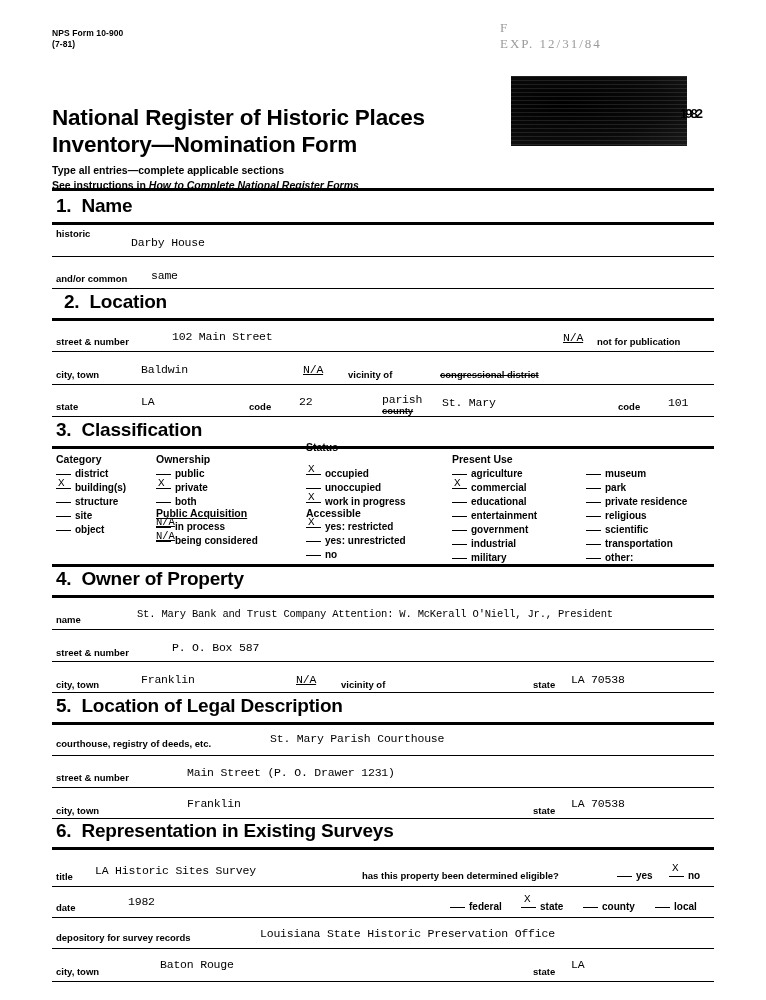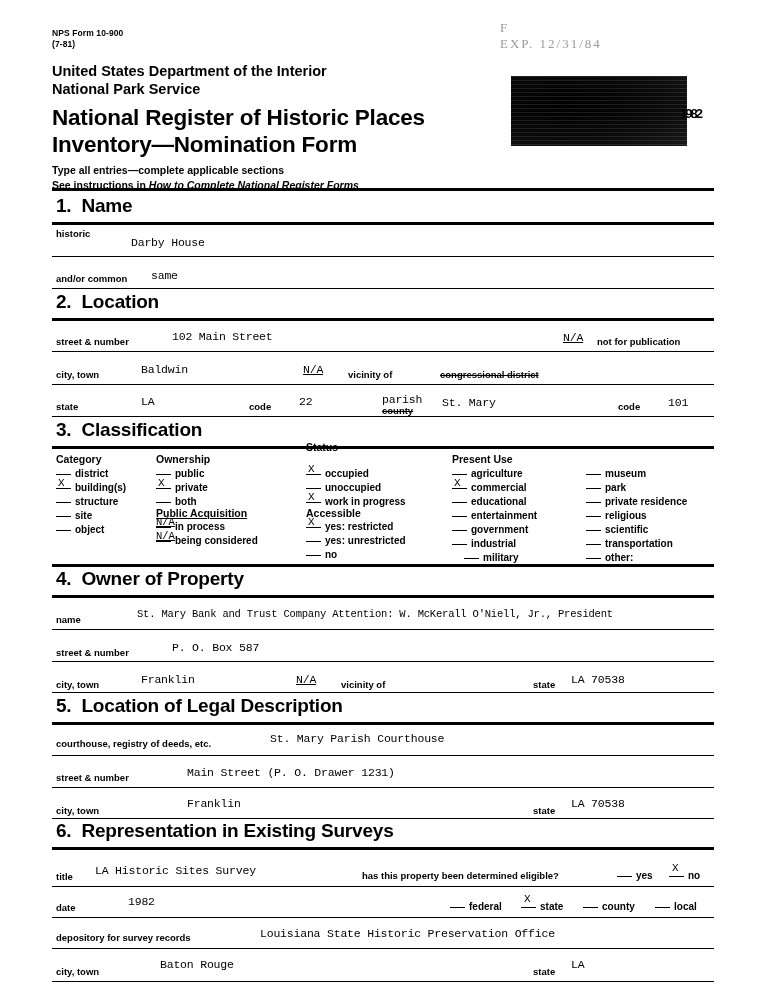--- a/index.html
+++ b/index.html
@@ -182,24 +182,20 @@
 
   <div class="stamp-wrap">
     <div class="stamp-faint">
       <span>F</span>
       <span>EXP.  12/31/84</span>
     </div>
     <div class="stamp-blob"></div>
     <div class="stamp-year">1982</div>
   </div>
 
-  <div class="agency">
-    <div>United States Department of the Interior</div>
-    <div>National Park Service</div>
-  </div>
 
   <div class="bigtitle">
     <div>National Register of Historic Places</div>
     <div>Inventory—Nomination Form</div>
   </div>
 
   <div class="instructions">
     <div>Type all entries—complete applicable sections</div>
     <div>
       <span>See instructions in </span><i>How to Complete National Register Forms</i>
@@ -213,21 +209,21 @@
   <div class="rule thick" style="top:222px;"></div>
 
   <div class="flabel" style="left:56px; top:228px;">historic</div>
   <div class="fval" style="left:131px; top:236px;">Darby House</div>
   <div class="rule thin" style="top:256px;"></div>
 
   <div class="flabel" style="left:56px; top:273px;">and/or common</div>
   <div class="fval" style="left:151px; top:269px;">same</div>
   <div class="rule thin" style="top:288px;"></div>
 
-  <div class="sect" style="top:291px;">
+  <div class="sect" style="top:291px;margin-left:8px;">
     <span class="num">2.</span><span>Location</span>
   </div>
   <div class="rule thick" style="top:318px;"></div>
 
   <div class="flabel" style="left:56px; top:336px;">street &amp; number</div>
   <div class="fval" style="left:172px; top:330px;"><span>102 Main Street</span></div>
   <div class="fval" style="left:563px; top:331px; text-decoration:underline;">N/A</div>
   <div class="flabel" style="left:597px; top:336px;">not for publication</div>
   <div class="rule thin" style="top:351px;"></div>
 
@@ -289,21 +285,21 @@
   <div class="citem" style="left:306px; top:535px;"><span class="dash"></span><span>yes: unrestricted</span></div>
   <div class="citem" style="left:306px; top:549px;"><span class="dash"></span><span>no</span></div>
 
   <div class="citem" style="left:452px; top:468px;"><span class="dash"></span><span>agriculture</span></div>
   <div class="citem" style="left:452px; top:482px;"><span class="dash"></span><span>commercial</span></div>
   <div class="xmark" style="left:454px; top:477px;">X</div>
   <div class="citem" style="left:452px; top:496px;"><span class="dash"></span><span>educational</span></div>
   <div class="citem" style="left:452px; top:510px;"><span class="dash"></span><span>entertainment</span></div>
   <div class="citem" style="left:452px; top:524px;"><span class="dash"></span><span>government</span></div>
   <div class="citem" style="left:452px; top:538px;"><span class="dash"></span><span>industrial</span></div>
-  <div class="citem" style="left:464px; top:552px;"><span class="dash"></span><span>military</span></div>
+  <div class="citem" style="left:452px; top:552px;"><span class="dash"></span><span>military</span></div>
 
   <div class="citem" style="left:586px; top:468px;"><span class="dash"></span><span>museum</span></div>
   <div class="citem" style="left:586px; top:482px;"><span class="dash"></span><span>park</span></div>
   <div class="citem" style="left:586px; top:496px;"><span class="dash"></span><span>private residence</span></div>
   <div class="citem" style="left:586px; top:510px;"><span class="dash"></span><span>religious</span></div>
   <div class="citem" style="left:586px; top:524px;"><span class="dash"></span><span>scientific</span></div>
   <div class="citem" style="left:586px; top:538px;"><span class="dash"></span><span>transportation</span></div>
   <div class="citem" style="left:586px; top:552px;"><span class="dash"></span><span>other:</span></div>
 
   <div class="rule thick" style="top:564px;"></div>

